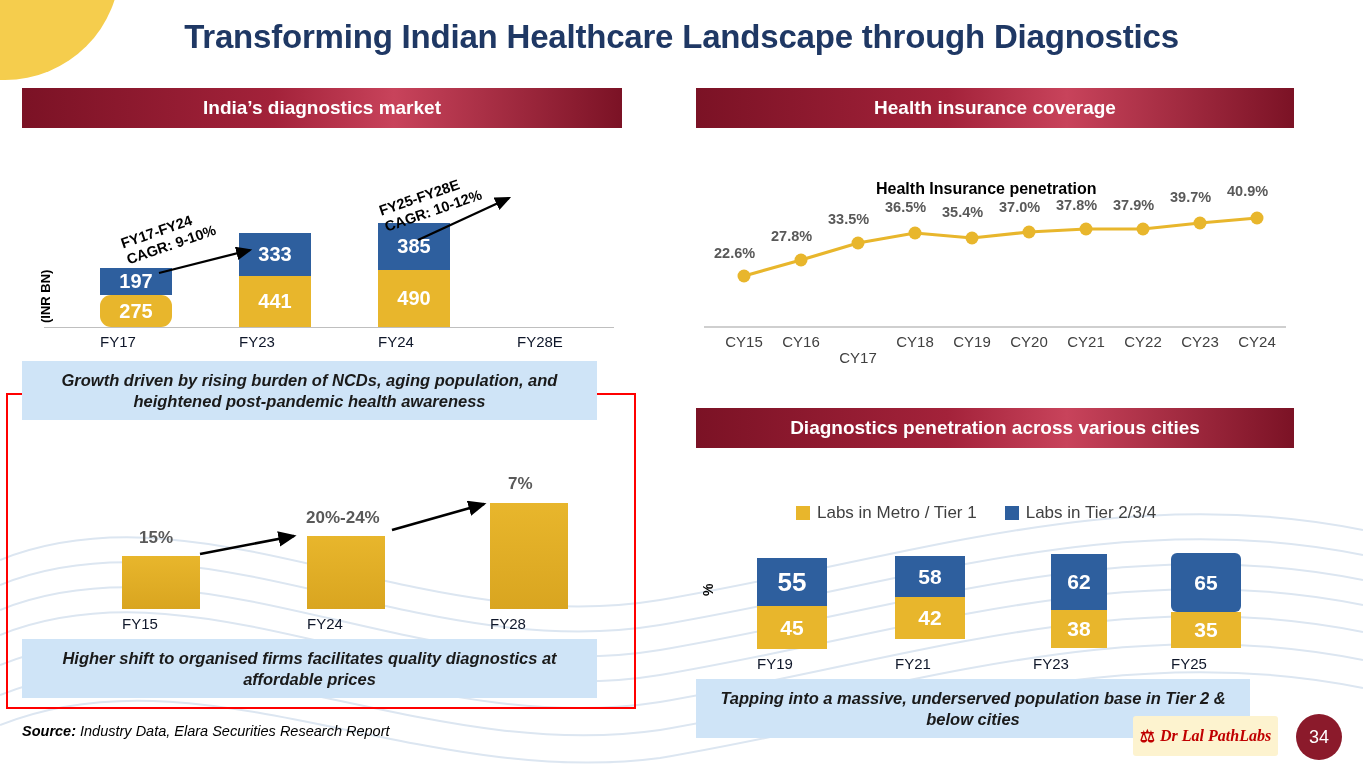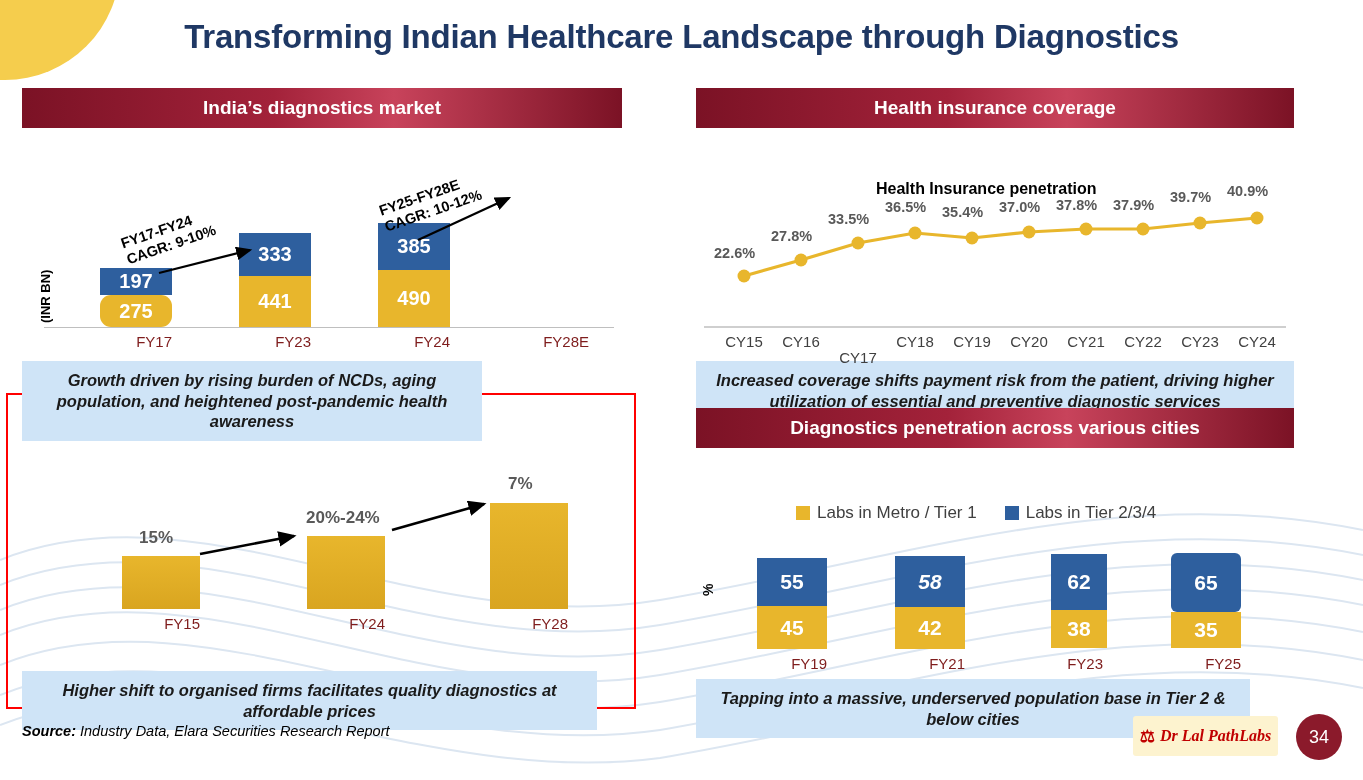--- a/index.html
+++ b/index.html
@@ -38,21 +38,21 @@
   .caption{
     background:#cfe4f7; color:#1a1a1a;
     font-style:italic; font-weight:bold; font-size:16.5px;
     text-align:center; padding:9px 12px; line-height:1.25;
   }
   .chart-area{ position:relative; background:transparent; }
 
   
   .axis-line{ position:absolute; left:22px; right:8px; border-top:1.4px solid #bfbfbf; }
   .barlabel{
-    position:absolute; text-align:right; font-size:15px; color:#7f1d1d;
+    position:absolute; text-align:left; font-size:15px; color:#0f172a;
   }
   .stack{ position:absolute; width:72px; }
   .seg{ width:100%; color:#fff; font-weight:bold; font-size:20px;
         display:flex; align-items:center; justify-content:center; }
   .seg.blue{ background:#2e5f9e; }
   .seg.gold{ background:#e8b62c; }
   .axis-y-label{
     position:absolute; font-size:13px; font-weight:bold; color:#000;
     transform:rotate(-90deg); transform-origin:left top; white-space:nowrap;
   }
@@ -158,21 +158,21 @@
       <line x1="137" y1="145" x2="228" y2="122" stroke="#000" stroke-width="2.3" marker-end="url(#ah)"></line>
       <line x1="396" y1="112" x2="487" y2="70" stroke="#000" stroke-width="2.3" marker-end="url(#ah)"></line>
     </svg>
 
     <div class="barlabel" style="left:78px; top:205px; width:72px;">FY17</div>
     <div class="barlabel" style="left:217px; top:205px; width:72px;">FY23</div>
     <div class="barlabel" style="left:356px; top:205px; width:72px;">FY24</div>
     <div class="barlabel" style="left:495px; top:205px; width:72px;">FY28E</div>
   </div>
 
-  <div class="caption" style="margin-top:33px; width:460px;">Growth driven by rising burden of NCDs, aging population, and heightened post-pandemic health awareness</div>
+  <div class="caption" style="margin-top:33px; width:575px;">Growth driven by rising burden of NCDs, aging population, and heightened post-pandemic health awareness</div>
 </div>
 
 <div class="panel" style="left:696px; top:88px; width:598px;">
   <div class="panel-head">Health insurance coverage</div>
 
   <div class="chart-area" style="height:200px;">
     <div class="pen-title" style="left:180px; top:52px;">Health Insurance penetration</div>
 
     <svg style="position:absolute; left:0; top:0; width:598px; height:200px;">
       <polyline points="48,148 105,132 162,115 219,105 276,110 333,104 390,101 447,101 504,95 561,90" fill="none" stroke="#e8b62c" stroke-width="3.2"></polyline>
@@ -207,21 +207,20 @@
     <div class="x-tick" style="left:132px; top:205px; width:60px;margin-top:16px;">CY17</div>
     <div class="x-tick" style="left:189px; top:205px; width:60px;">CY18</div>
     <div class="x-tick" style="left:246px; top:205px; width:60px;">CY19</div>
     <div class="x-tick" style="left:303px; top:205px; width:60px;">CY20</div>
     <div class="x-tick" style="left:360px; top:205px; width:60px;">CY21</div>
     <div class="x-tick" style="left:417px; top:205px; width:60px;">CY22</div>
     <div class="x-tick" style="left:474px; top:205px; width:60px;">CY23</div>
     <div class="x-tick" style="left:531px; top:205px; width:60px;">CY24</div>
   </div>
 
-  <div class="caption" style="margin-top:33px; width:598px;">Increased coverage shifts payment risk from the patient, driving higher utilization of essential and preventive diagnostic services</div>
 </div>
 
 <div class="redbox" style="left:6px; top:393px; width:630px; height:316px;"></div>
 
 <div class="panel" style="left:22px; top:408px; width:600px;">
 
   <div class="chart-area" style="height:165px;">
     <svg style="position:absolute; left:0; top:0; width:600px; height:165px;">
       <defs>
         <marker id="ah2" markerWidth="8" markerHeight="8" refX="6" refY="3" orient="auto">
@@ -239,21 +238,21 @@
 
     <div class="opct" style="left:117px; top:120px;">15%</div>
     <div class="opct" style="left:284px; top:100px;">20%-24%</div>
     <div class="opct" style="left:486px; top:66px;">7%</div>
 
     <div class="barlabel" style="left:100px; top:207px; width:78px;">FY15</div>
     <div class="barlabel" style="left:285px; top:207px; width:78px;">FY24</div>
     <div class="barlabel" style="left:468px; top:207px; width:78px;">FY28</div>
   </div>
 
-  <div class="caption" style="margin-top:98px; width:575px;">Higher shift to organised firms facilitates quality diagnostics at affordable prices</div>
+  <div class="caption" style="margin-top:66px; width:575px;">Higher shift to organised firms facilitates quality diagnostics at affordable prices</div>
 </div>
 
 <div class="panel" style="left:696px; top:408px; width:598px;">
   <div class="panel-head">Diagnostics penetration across various cities</div>
 
   <div class="chart-area" style="height:165px;">
     <div class="legend" style="left:100px; top:55px;">
       <div>
         <span class="sw gold"></span><span>Labs in Metro / Tier 1</span>
       </div>
@@ -261,25 +260,25 @@
         <span class="sw blue"></span><span>Labs in Tier 2/3/4</span>
       </div>
     </div>
 
     <div class="axis-y-label" style="left:4px; top:148px; font-size:14px;">%</div>
     <svg style="position:absolute; left:0; top:0; width:598px; height:165px;">
       <line x1="28" y1="201" x2="590" y2="201" stroke="#bfbfbf" stroke-width="1.4"></line>
     </svg>
 
     <div class="stack" style="left:61px; top:110px; width:70px;">
-      <div class="seg blue" style="height:48px; font-size:21px;">55</div>
+      <div class="seg blue" style="height:48px; font-size:26px;">55</div>
       <div class="seg gold" style="height:43px; font-size:21px;">45</div>
     </div>
     <div class="stack" style="left:199px; top:108px; width:70px;">
-      <div class="seg blue" style="height:51px; font-size:21px;font-style:italic;">58</div>
+      <div class="seg blue" style="height:41px; font-size:21px;">58</div>
       <div class="seg gold" style="height:42px; font-size:21px;">42</div>
     </div>
     <div class="stack" style="left:337px; top:106px; width:74px;padding-left:18px;">
       <div class="seg blue" style="height:56px; font-size:21px;">62</div>
       <div class="seg gold" style="height:38px; font-size:21px;">38</div>
     </div>
     <div class="stack" style="left:475px; top:105px; width:70px;">
       <div class="seg blue" style="height:59px; font-size:21px;border-radius:6px;">65</div>
       <div class="seg gold" style="height:36px; font-size:21px;">35</div>
     </div>

